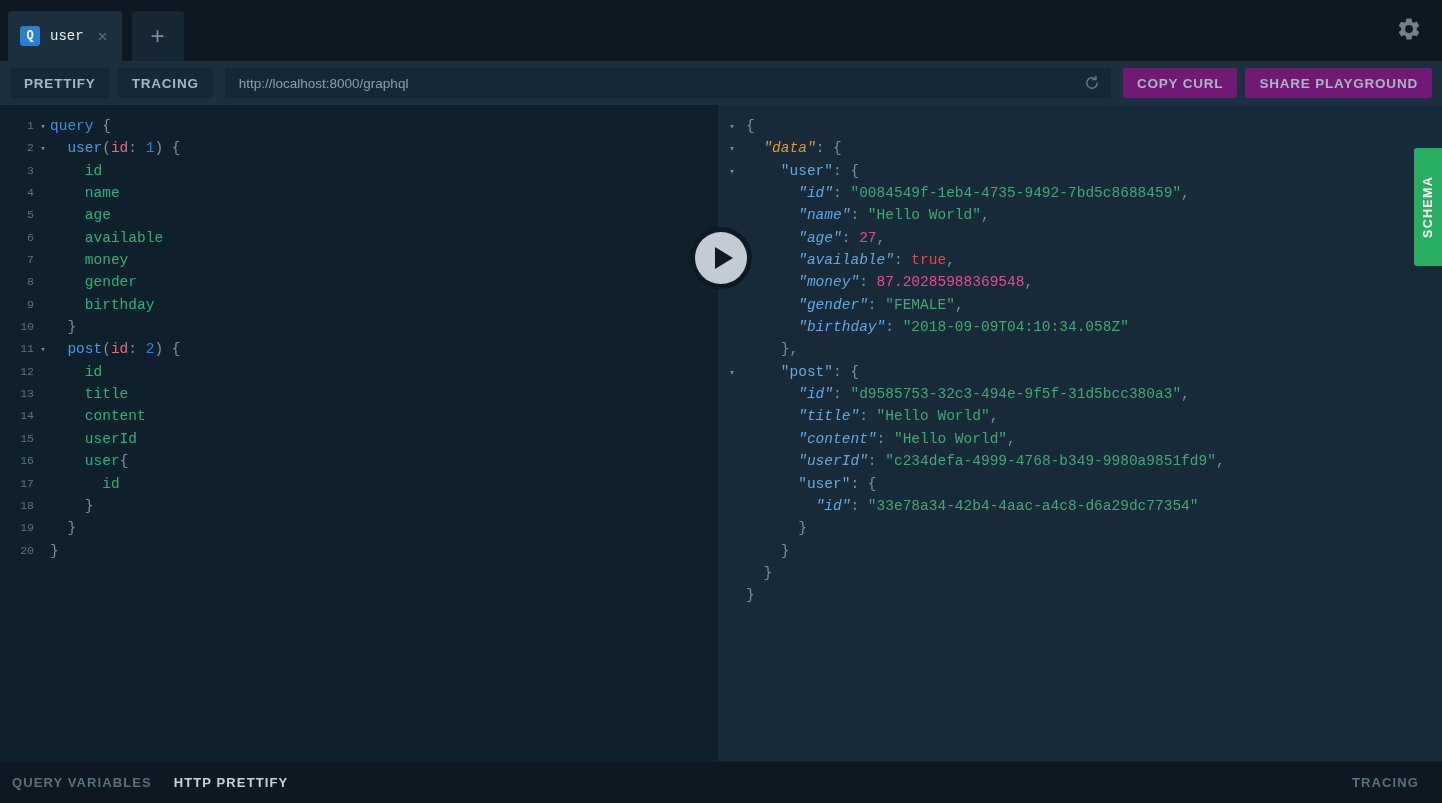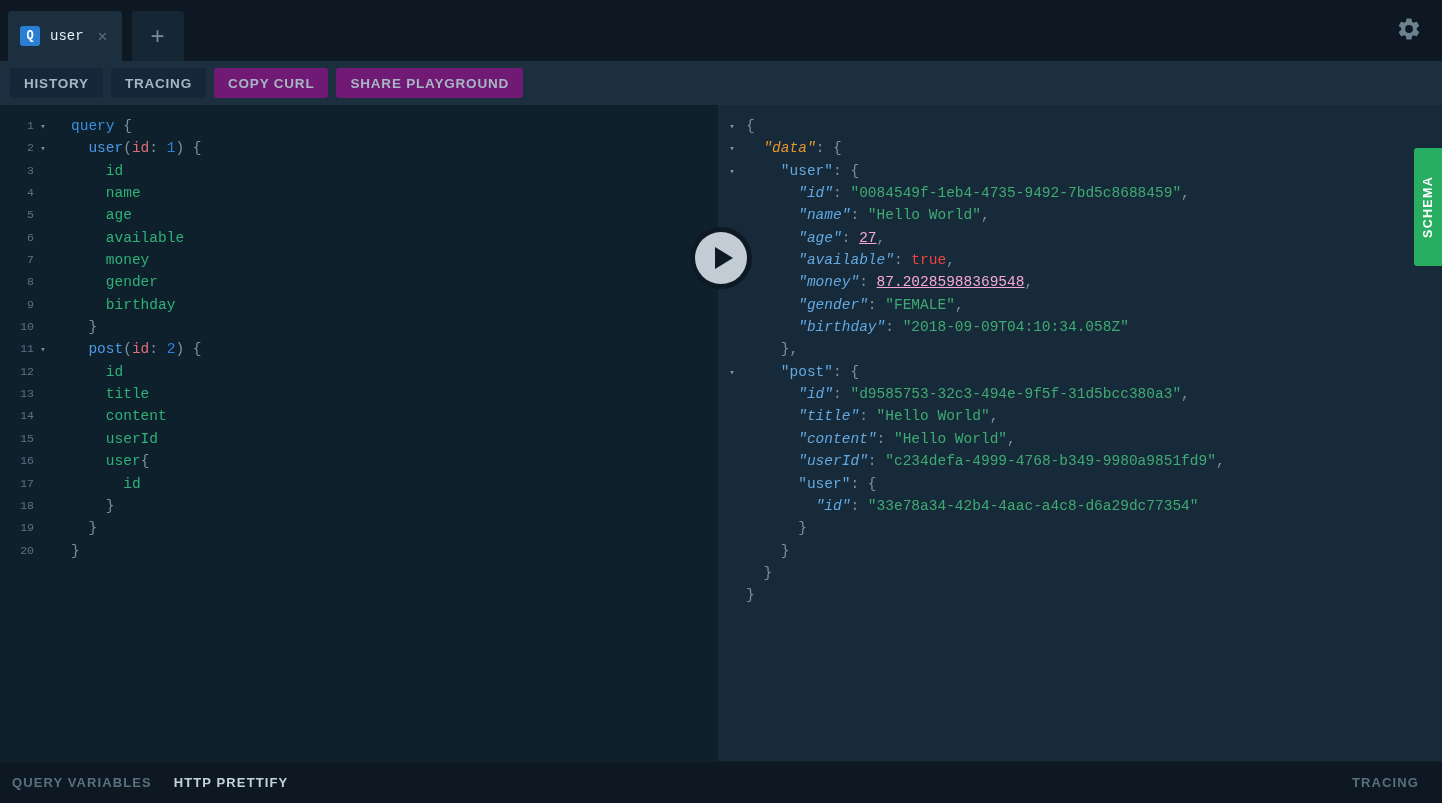--- a/index.html
+++ b/index.html
@@ -158,34 +158,34 @@
     padding-right: 2px;
     line-height: 22.35px;
   }
   .fold {
     width: 14px; flex: none;
     color: #7b8fa0;
     font-size: 9px;
     line-height: 24px;
     text-align: center;
   }
-  .ctext { flex: 1; color: #c5d1da; margin-left: 21px; }
+  .ctext { flex: 1; color: #c5d1da; }
 
   
   .t-kw   { color: #3a8fdc; }
   .t-fld  { color: #2fb176; }
   .t-argn { color: #e06c75; }
   .t-num  { color: #2e7fe0; }
   .t-pun  { color: #7d909f; }
   .t-name { color: #4a9ae8; }
 
   
   .r-key   { color: #63a8e0; }
   .r-str   { color: #3faa72; }
-  .r-num   { color: #f9a8d4; text-decoration: underline; }
+  .r-num   { color: #ec4899; }
   .r-bool  { color: #ef4444; }
   .r-data  { color: #e6952f; font-style: italic; }
   .r-pun   { color: #7d909f; }
   .r-keyi  { color: #63a8e0; font-style: italic; }
 
   .result {
     padding-top: 10px;
   }
   .rline { display: flex; align-items: flex-start; height: 22.35px; }
   .rfold {
@@ -279,22 +279,31 @@
     </div>
     <div class="tab-add">+</div>
     <div class="settings-gear">
       <svg viewBox="0 0 24 24" width="26" height="26" aria-hidden="true">
         <path fill="#6d818f" d="M19.14 12.94a7.07 7.07 0 0 0 .06-.94 7.07 7.07 0 0 0-.06-.94l2.03-1.58a.5.5 0 0 0 .12-.62l-1.92-3.32a.5.5 0 0 0-.6-.22l-2.39.96a7.05 7.05 0 0 0-1.62-.94l-.36-2.54a.5.5 0 0 0-.5-.42h-3.84a.5.5 0 0 0-.5.42l-.36 2.54c-.58.24-1.12.56-1.62.94l-2.39-.96a.5.5 0 0 0-.6.22L2.67 8.86a.5.5 0 0 0 .12.62l2.03 1.58c-.04.31-.06.62-.06.94 0 .32.02.63.06.94l-2.03 1.58a.5.5 0 0 0-.12.62l1.92 3.32c.12.22.38.3.6.22l2.39-.96c.5.38 1.04.7 1.62.94l.36 2.54c.04.24.25.42.5.42h3.84c.25 0 .46-.18.5-.42l.36-2.54c.58-.24 1.12-.56 1.62-.94l2.39.96c.22.08.48 0 .6-.22l1.92-3.32a.5.5 0 0 0-.12-.62l-2.03-1.58zM12 15.6A3.6 3.6 0 1 1 12 8.4a3.6 3.6 0 0 1 0 7.2z"></path>
       </svg>
     </div>
   </div>
 
   <div class="toolbar">
-    <button class="tbtn">HISTORY</button>
+    <button class="tbtn">PRETTIFY</button>
     <button class="tbtn">TRACING</button>
+    <div class="urlbar">
+      <div class="urltext" title="Enter URL">http://localhost:8000/graphql</div>
+      <div class="reload-icon">
+        <svg viewBox="0 0 24 24" width="18" height="18" aria-hidden="true">
+          <path fill="none" stroke="#7f93a3" stroke-width="1.9" stroke-linecap="round" d="M19 12a7 7 0 1 1-2.05-4.95"></path>
+          <path fill="none" stroke="#7f93a3" stroke-width="1.9" stroke-linecap="round" stroke-linejoin="round" d="M17.2 3.3v4.2h-4.2"></path>
+        </svg>
+      </div>
+    </div>
     <button class="tbtn right">COPY CURL</button>
     <button class="tbtn right">SHARE PLAYGROUND</button>
   </div>
 
   <div class="main">
 
     <div class="pane-left">
       <div class="editor code" id="editor-lines"><div class="cline"><div class="gutter">1</div><div class="fold">▾</div><div class="ctext"><span class="t-kw">query</span><span class="t-pun"> {</span></div></div><div class="cline"><div class="gutter">2</div><div class="fold">▾</div><div class="ctext"><span class="t-pun">  </span><span class="t-name">user</span><span class="t-pun">(</span><span class="t-argn">id</span><span class="t-pun">: </span><span class="t-num">1</span><span class="t-pun">) {</span></div></div><div class="cline"><div class="gutter">3</div><div class="fold"></div><div class="ctext"><span class="t-pun">    </span><span class="t-fld">id</span></div></div><div class="cline"><div class="gutter">4</div><div class="fold"></div><div class="ctext"><span class="t-pun">    </span><span class="t-fld">name</span></div></div><div class="cline"><div class="gutter">5</div><div class="fold"></div><div class="ctext"><span class="t-pun">    </span><span class="t-fld">age</span></div></div><div class="cline"><div class="gutter">6</div><div class="fold"></div><div class="ctext"><span class="t-pun">    </span><span class="t-fld">available</span></div></div><div class="cline"><div class="gutter">7</div><div class="fold"></div><div class="ctext"><span class="t-pun">    </span><span class="t-fld">money</span></div></div><div class="cline"><div class="gutter">8</div><div class="fold"></div><div class="ctext"><span class="t-pun">    </span><span class="t-fld">gender</span></div></div><div class="cline"><div class="gutter">9</div><div class="fold"></div><div class="ctext"><span class="t-pun">    </span><span class="t-fld">birthday</span></div></div><div class="cline"><div class="gutter">10</div><div class="fold"></div><div class="ctext"><span class="t-pun">  }</span></div></div><div class="cline"><div class="gutter">11</div><div class="fold">▾</div><div class="ctext"><span class="t-pun">  </span><span class="t-name">post</span><span class="t-pun">(</span><span class="t-argn">id</span><span class="t-pun">: </span><span class="t-num">2</span><span class="t-pun">) {</span></div></div><div class="cline"><div class="gutter">12</div><div class="fold"></div><div class="ctext"><span class="t-pun">    </span><span class="t-fld">id</span></div></div><div class="cline"><div class="gutter">13</div><div class="fold"></div><div class="ctext"><span class="t-pun">    </span><span class="t-fld">title</span></div></div><div class="cline"><div class="gutter">14</div><div class="fold"></div><div class="ctext"><span class="t-pun">    </span><span class="t-fld">content</span></div></div><div class="cline"><div class="gutter">15</div><div class="fold"></div><div class="ctext"><span class="t-pun">    </span><span class="t-fld">userId</span></div></div><div class="cline"><div class="gutter">16</div><div class="fold"></div><div class="ctext"><span class="t-pun">    </span><span class="t-fld">user</span><span class="t-pun">{</span></div></div><div class="cline"><div class="gutter">17</div><div class="fold"></div><div class="ctext"><span class="t-pun">      </span><span class="t-fld">id</span></div></div><div class="cline"><div class="gutter">18</div><div class="fold"></div><div class="ctext"><span class="t-pun">    }</span></div></div><div class="cline"><div class="gutter">19</div><div class="fold"></div><div class="ctext"><span class="t-pun">  }</span></div></div><div class="cline"><div class="gutter">20</div><div class="fold"></div><div class="ctext"><span class="t-pun">}</span></div></div></div>
     </div>
 

